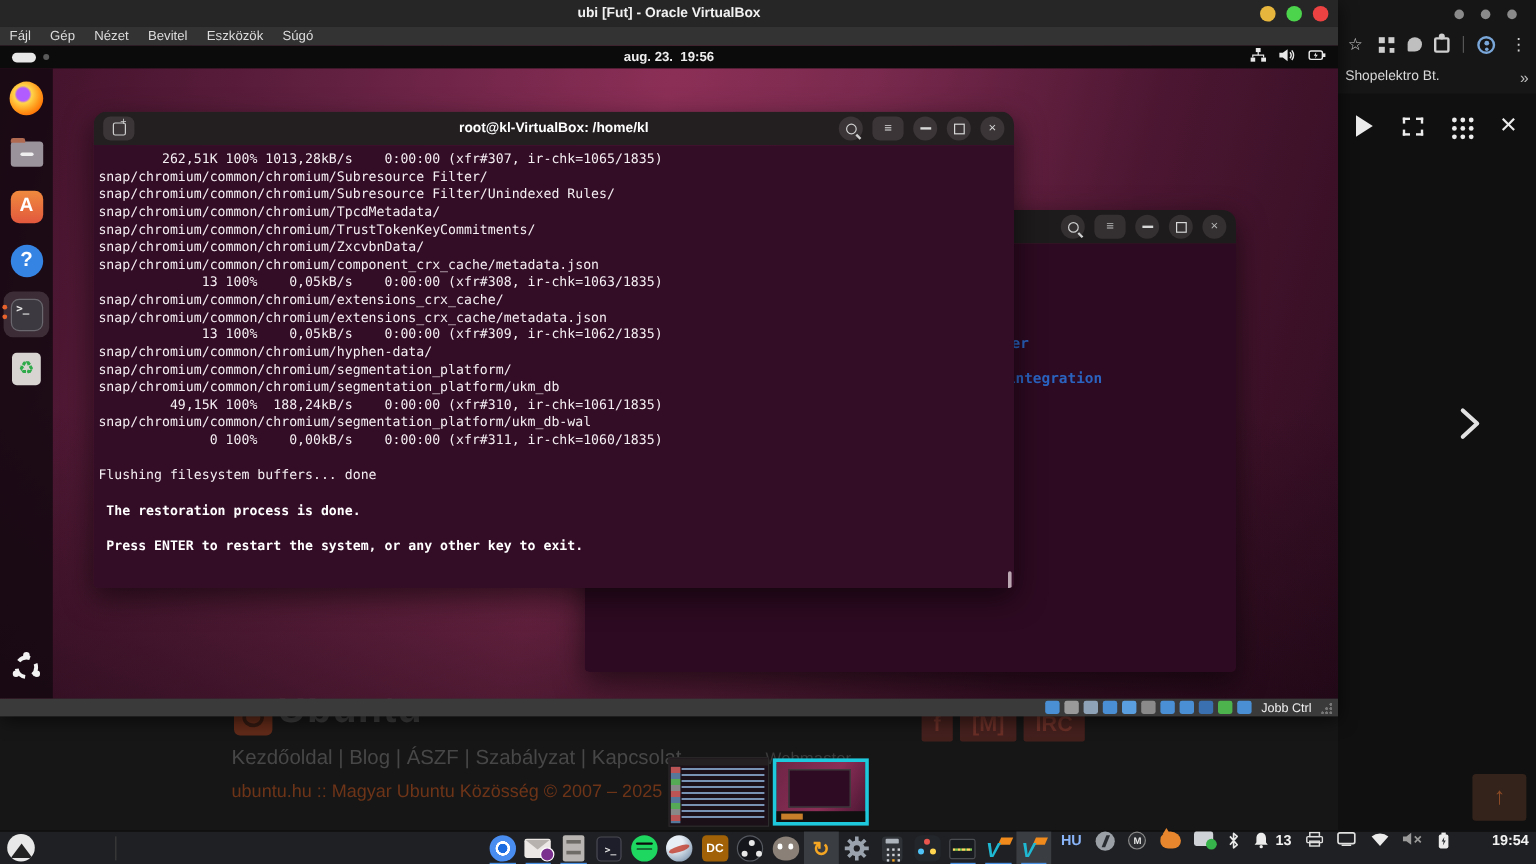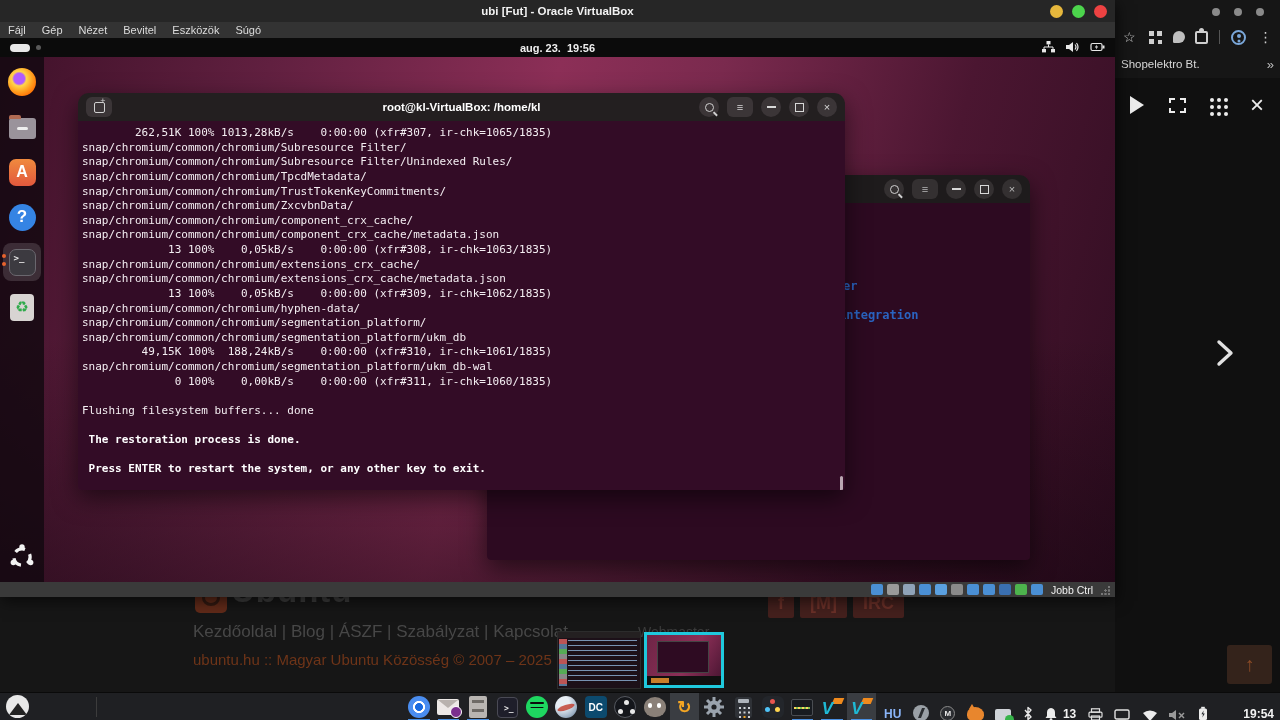--- a/index.html
+++ b/index.html
@@ -137,40 +137,40 @@
 
   
   #taskbar { position:absolute; left:0; bottom:0; width:1280px; height:28px; background:#1f2023; border-top:1px solid #0a0a0a; z-index:20; }
   .launcher { position:absolute; left:6px; top:2px; width:23px; height:23px; border-radius:50%; background:#e8e8e8; overflow:hidden; }
   .launcher::after { content:""; position:absolute; left:3px; bottom:3px; border-left:9px solid transparent; border-right:9px solid transparent; border-bottom:12px solid #222; }
   .tb-sep { position:absolute; left:96px; top:4px; width:1px; height:20px; background:#3c3c3c; }
   .tb-apps { position:absolute; left:404px; top:0; height:28px; display:flex; align-items:center; }
   .tb-app { width:29.5px; height:28px; display:flex; align-items:center; justify-content:center; position:relative; }
   .tb-app.pressed, .tb-app.focused { background:#3a3d42; }
   .tb-app.active::after { content:""; position:absolute; bottom:0; left:4px; right:4px; height:2.5px; background:#4a90e2; }
-  .tb-tray { position:absolute; right:6px; top:0; height:28px; display:flex; align-items:flex-end; gap:11.5px; }
+  .tb-tray { position:absolute; right:6px; top:0; height:28px; display:flex; align-items:flex-start; gap:11.5px; }
   .tray-txt { color:#8ab4f8; font-size:12px; font-weight:bold; }
   .tray-clock { color:#f2f2f2; font-size:12px; font-weight:bold;margin-left:24px; }
   .tray-count { color:#f2f2f2; font-size:12px; font-weight:bold; margin-left:-7px; }
 
   
   .ap { display:flex; align-items:center; justify-content:center; }
   .ap-chromium { width:22px; height:22px; border-radius:50%; background:radial-gradient(circle,#1a6ae0 0 24%,#ffffff 26% 38%,#4a8df0 40% 100%); }
   .ap-mail { width:22px; height:16px; background:#ece8e6; border-radius:2px; position:relative; }
   .ap-mail::before { content:""; position:absolute; left:1px; top:1px; border-left:10px solid transparent; border-right:10px solid transparent; border-top:8px solid #b8b2ae; }
   .ap-mail::after { content:""; position:absolute; right:-3px; bottom:-3px; width:10px; height:10px; border-radius:50%; background:#7b2f8e; border:1.5px solid #fff; }
   .ap-cabinet { width:18px; height:22px; background:#b9b5b2; border-radius:2px; position:relative; }
   .ap-cabinet::before, .ap-cabinet::after { content:""; position:absolute; left:3px; right:3px; height:3px; background:#6e6a66; }
   .ap-cabinet::before { top:4px; } .ap-cabinet::after { top:13px; }
   .ap-term { width:21px; height:21px; border-radius:4px; background:#1e1e2a; border:1px solid #4a4a55; color:#e8e8e8; font-family:"DejaVu Sans Mono",monospace; font-size:8px; font-weight:bold; padding:2px 0 0 3px; }
   .ap-spotify { width:22px; height:22px; border-radius:50%; background:#1ed760; position:relative; overflow:hidden; }
   .ap-spotify::before { content:""; position:absolute; left:4px; top:6px; width:14px; height:2.4px; background:#0c0c0c; border-radius:2px; box-shadow:0 4.5px 0 -0.5px #0c0c0c, 0 9px 0 -1px #0c0c0c; }
   .ap-globe { width:22px; height:22px; border-radius:50%; background:radial-gradient(circle at 35% 30%,#e8eef5 0 30%,#9db0c4 70%,#5f7084 100%); position:relative; }
   .ap-globe::after { content:""; position:absolute; left:2px; top:9px; width:18px; height:5px; background:#c0392b; border-radius:50%; transform:rotate(-18deg); opacity:.8; }
-  .ap-dc { width:22px; height:22px; border-radius:4px; background:#0c4a6e; color:#fff; font-weight:bold; font-size:10px; display:flex; align-items:center; justify-content:center; }
+  .ap-dc { width:22px; height:22px; border-radius:4px; background:#a16207; color:#fff; font-weight:bold; font-size:10px; display:flex; align-items:center; justify-content:center; }
   .ap-obs { width:22px; height:22px; border-radius:50%; background:#14161b; border:1px solid #55585f; position:relative; }
   .ap-obs::before { content:""; position:absolute; left:9px; top:3px; width:5px; height:5px; border-radius:50%; background:#e8e8e8; box-shadow:-6px 9px 0 #e8e8e8, 6px 9px 0 #e8e8e8; }
   .ap-gimp { width:22px; height:20px; border-radius:50% 50% 45% 45%; background:#8a8078; position:relative; }
   .ap-gimp::before { content:""; position:absolute; left:4px; top:6px; width:4.5px; height:4.5px; border-radius:50%; background:#fff; box-shadow:9px 0 0 #fff; }
   .ap-sync { color:#f5a623; font-size:17px; font-weight:bold; line-height:1; }
   .ap-calc { width:17px; height:21px; background:#2f3237; border-radius:3px; position:relative; }
   .ap-calc::before { content:""; position:absolute; left:3px; top:2.5px; right:3px; height:4px; background:#aeb4bb; border-radius:1px; }
   .ap-calc::after { content:""; position:absolute; left:4px; top:10px; width:2.5px; height:2.5px; background:#cfd3d8; box-shadow:4.5px 0 #cfd3d8,9px 0 #cfd3d8,0 4.5px #cfd3d8,4.5px 4.5px #cfd3d8,9px 4.5px #cfd3d8,0 9px #cfd3d8,4.5px 9px #f5a623,9px 9px #cfd3d8; }
   .ap-resolve { width:22px; height:22px; border-radius:6px; background:#23262b; position:relative; }
   .ap-resolve::before { content:""; position:absolute; left:8.5px; top:3px; width:5px; height:5px; border-radius:50%; background:#e8554f; box-shadow:-5px 8px 0 #4fc3f7, 5px 8px 0 #ffd54f; }
@@ -388,21 +388,20 @@
           </div>
         </div>
         <div class="term-body">
           <div id="term-lines">
               <div class="t-line">        262,51K 100% 1013,28kB/s    0:00:00 (xfr#307, ir-chk=1065/1835)</div>
               <div class="t-line">snap/chromium/common/chromium/Subresource Filter/</div>
               <div class="t-line">snap/chromium/common/chromium/Subresource Filter/Unindexed Rules/</div>
               <div class="t-line">snap/chromium/common/chromium/TpcdMetadata/</div>
               <div class="t-line">snap/chromium/common/chromium/TrustTokenKeyCommitments/</div>
               <div class="t-line">snap/chromium/common/chromium/ZxcvbnData/</div>
-              <div class="t-line">snap/chromium/common/chromium/component_crx_cache/</div>
               <div class="t-line">snap/chromium/common/chromium/component_crx_cache/metadata.json</div>
               <div class="t-line">             13 100%    0,05kB/s    0:00:00 (xfr#308, ir-chk=1063/1835)</div>
               <div class="t-line">snap/chromium/common/chromium/extensions_crx_cache/</div>
               <div class="t-line">snap/chromium/common/chromium/extensions_crx_cache/metadata.json</div>
               <div class="t-line">             13 100%    0,05kB/s    0:00:00 (xfr#309, ir-chk=1062/1835)</div>
               <div class="t-line">snap/chromium/common/chromium/hyphen-data/</div>
               <div class="t-line">snap/chromium/common/chromium/segmentation_platform/</div>
               <div class="t-line">snap/chromium/common/chromium/segmentation_platform/ukm_db</div>
               <div class="t-line">         49,15K 100%  188,24kB/s    0:00:00 (xfr#310, ir-chk=1061/1835)</div>
               <div class="t-line">snap/chromium/common/chromium/segmentation_platform/ukm_db-wal</div>

